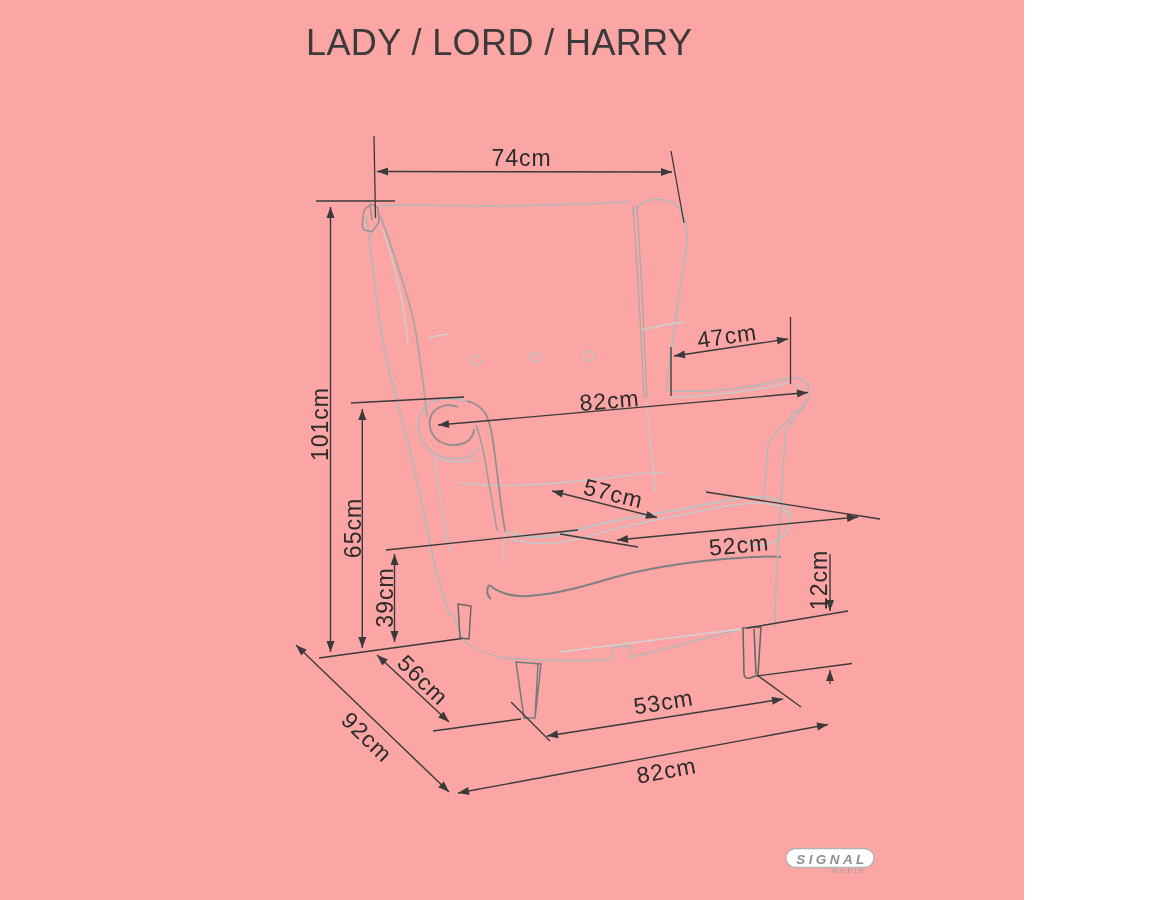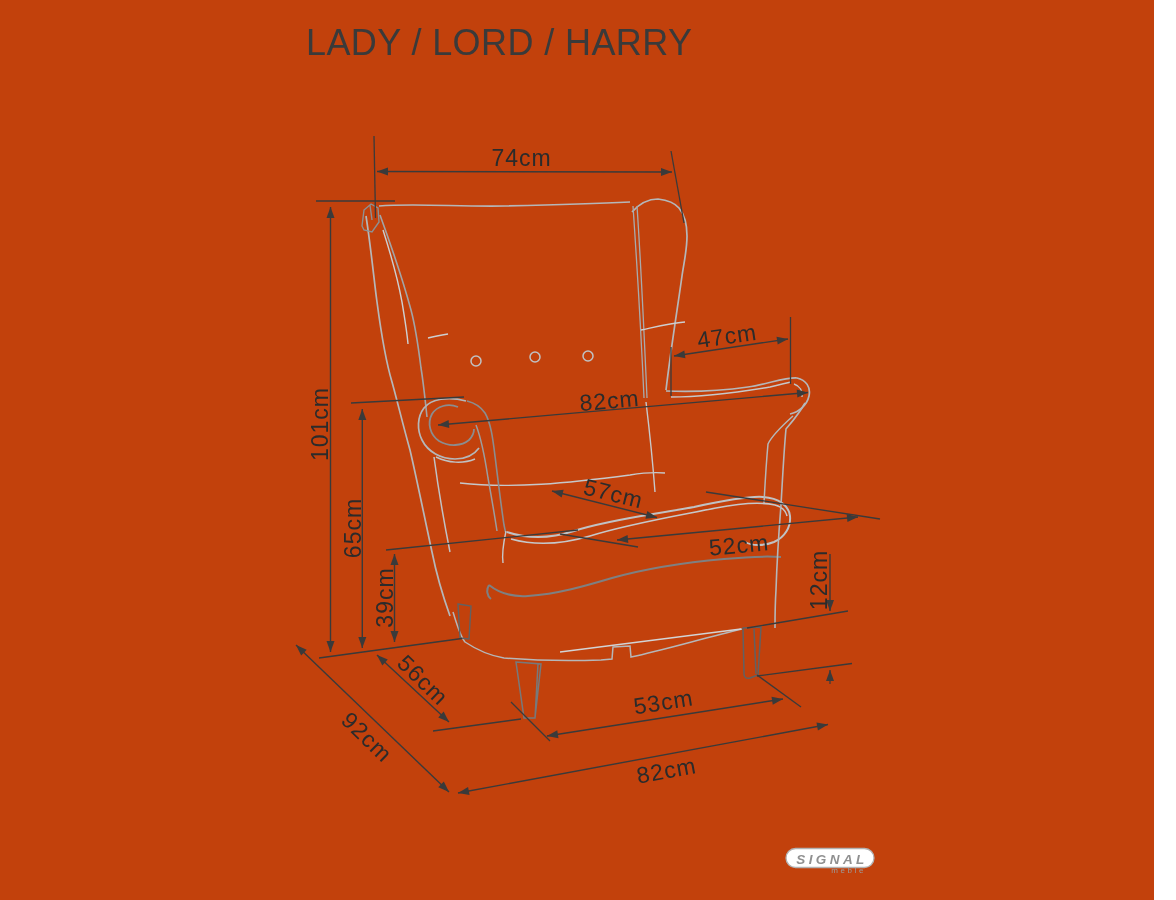--- a/index.html
+++ b/index.html
@@ -1,16 +1,16 @@
 <!DOCTYPE html>
 <html><head>
 <meta charset="utf-8">
 <style>
   html,body{margin:0;padding:0;background:#ffffff;}
-  .page{width:1154px;height:900px;position:relative;overflow:hidden;background:#c2410c;}
+  .page{width:1024px;height:900px;position:relative;overflow:hidden;background:#fca5a5;}
   svg text{font-family:"Liberation Sans",sans-serif;}
 </style>
 </head>
 <body>
 <div class="page">
 <svg width="1176" height="900" viewBox="0 0 1176 900">
 <defs>
   <marker id="ah" viewBox="-1 -5 13 10" refX="10.5" refY="0" markerWidth="13" markerHeight="10" markerUnits="userSpaceOnUse" orient="auto-start-reverse" overflow="visible">
     <path d="M-0.5,-4 L10.5,0 L-0.5,4 Z" fill="#3a3a3a"></path>
   </marker>

